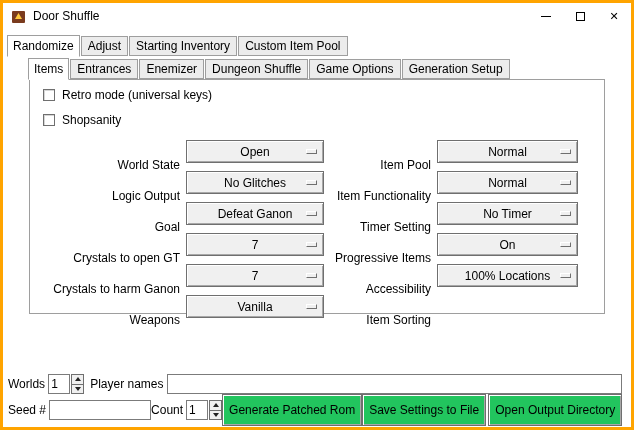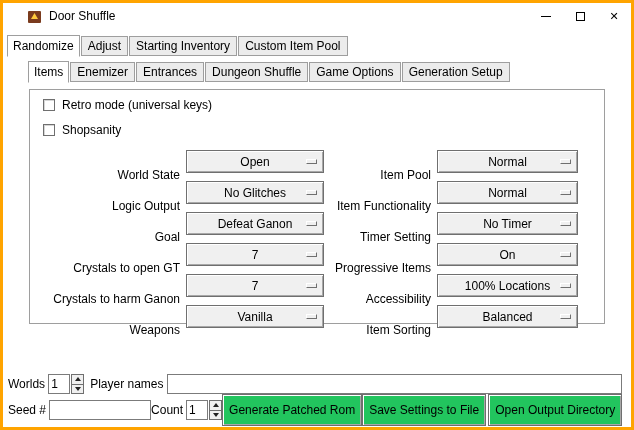--- a/index.html
+++ b/index.html
@@ -7,21 +7,21 @@
   .window {
     width:634px; height:430px;
     background:#ffa400;
     padding:3px;
     position:relative;
     font-size:12px; color:#000;
   }
   .titlebar {
     height:26px; background:#fff;
     display:flex; align-items:center;
-    padding-left:24px;
+    padding-left:8px;
   }
   .app-icon { width:15px; height:15px; margin-right:7px; display:inline-flex; }
   .title-text { font-size:12px; color:#000; white-space:nowrap; }
   .win-controls { margin-left:auto; align-self:stretch; display:flex; }
   .win-btn { width:34px; height:100%; display:flex; align-items:center; justify-content:center; cursor:default; }
   .min-glyph { width:10px; height:1px; background:#000; display:block; }
   .max-glyph { width:9px; height:9px; border:1px solid #000; display:block; }
   .close-glyph { font-size:11px; line-height:1; color:#000; }
 
   .client { background:#fff; height:398px; width:628px; position:relative; overflow:hidden; }
@@ -33,21 +33,21 @@
     padding:2px 6px;
     margin-right:1px;
     white-space:nowrap;
     position:relative;
     cursor:default;
   }
   .tab.selected { background:#fff; padding:3px 5px; z-index:3; }
   .outer-tabs { margin:6px 0 0 4px; z-index:2; }
   .outer-tabs .tab.selected { border-bottom-color:#fff; margin-bottom:-1px; }
   .inner-tabs { margin:3px 0 -1px 25px; z-index:2; }
-  .inner-tabs .tab { bottom:8px;margin-top:10px; }
+  .inner-tabs .tab { bottom:1px; }
   .inner-tabs .tab.selected { border-bottom-color:#fff; margin-bottom:-1px; }
 
   .pane {
     margin-left:26px; width:576px; height:235px;
     border:1px solid #9e9e9e; background:#fff;
     position:relative; z-index:1;padding-left:20px;
   }
 
   .check-row { position:absolute; left:13px; display:flex; align-items:center; }
   .check-row.row1 { top:8px; }
@@ -152,22 +152,22 @@
 
     <div class="tabs outer-tabs">
       <div class="tab selected">Randomize</div>
       <div class="tab">Adjust</div>
       <div class="tab">Starting Inventory</div>
       <div class="tab">Custom Item Pool</div>
     </div>
 
     <div class="tabs inner-tabs">
       <div class="tab selected">Items</div>
+      <div class="tab">Entrances</div>
       <div class="tab">Enemizer</div>
-      <div class="tab">Entrances</div>
       <div class="tab">Dungeon Shuffle</div>
       <div class="tab">Game Options</div>
       <div class="tab">Generation Setup</div>
     </div>
 
     <div class="pane">
 
       <div class="check-row row1">
         <span class="checkbox"></span>
         <span class="check-label">Retro mode (universal keys)</span>
@@ -253,24 +253,20 @@
         </div>
         <div class="setting-row">
           <span class="setting-label">Accessibility</span>
           <div class="dropdown">
             <span class="dd-value">100% Locations</span>
             <span class="dd-indicator"></span>
           </div>
         </div>
         <div class="setting-row">
           <span class="setting-label">Item Sorting</span>
-          <div class="dropdown">
-            <span class="dd-value">Balanced</span>
-            <span class="dd-indicator"></span>
-          </div>
         </div>
       </div>
 
     </div>
 
     <div class="bottom-row row-a">
       <span class="lbl mr3">Worlds</span>
       <div class="spin">
         <input class="spin-entry" value="1" style="">
         <div class="spin-btns">

